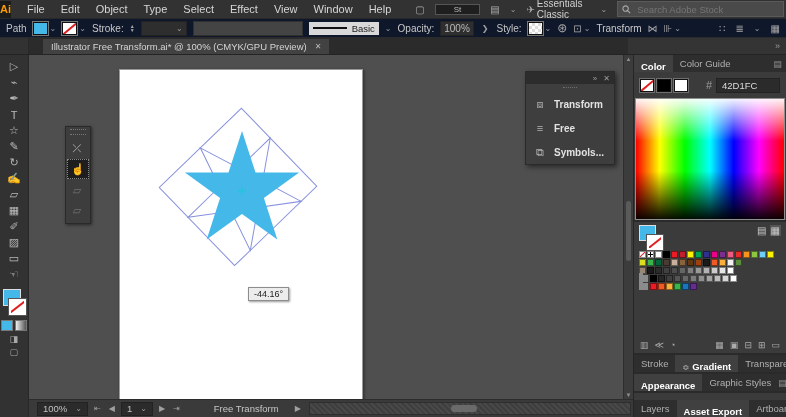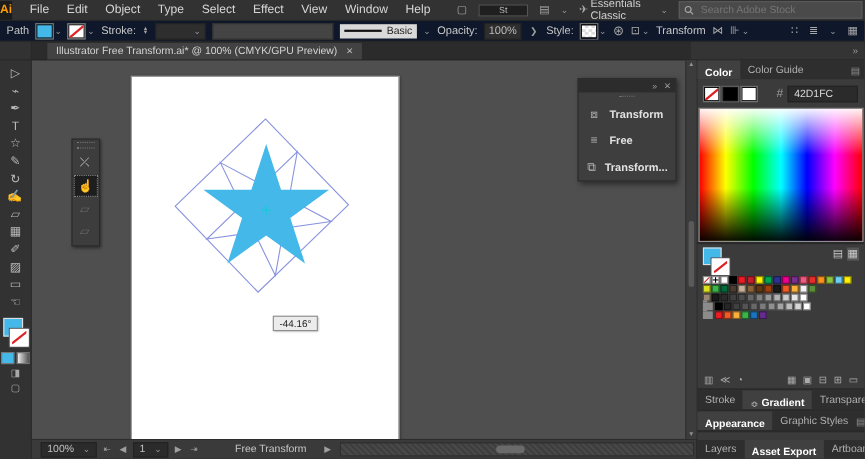--- a/index.html
+++ b/index.html
@@ -311,21 +311,21 @@
               <div class="fp-item">
                 <span class="fp-icon">⧈</span>
                 <span class="fp-label">Transform</span>
               </div>
               <div class="fp-item">
                 <span class="fp-icon">≡</span>
                 <span class="fp-label">Free</span>
               </div>
               <div class="fp-item">
                 <span class="fp-icon">⧉</span>
-                <span class="fp-label">Transform...</span>
+                <span class="fp-label">Symbols...</span>
               </div>
             </div>
         </div>
 
         <div class="vscroll">
           <span>▲</span>
           <span class="vthumb"></span>
           <span>▼</span>
         </div>
       </div>

